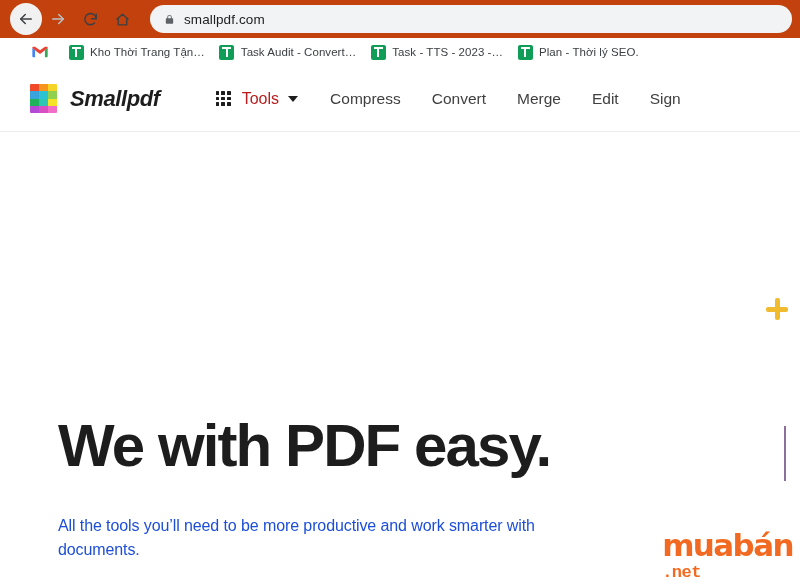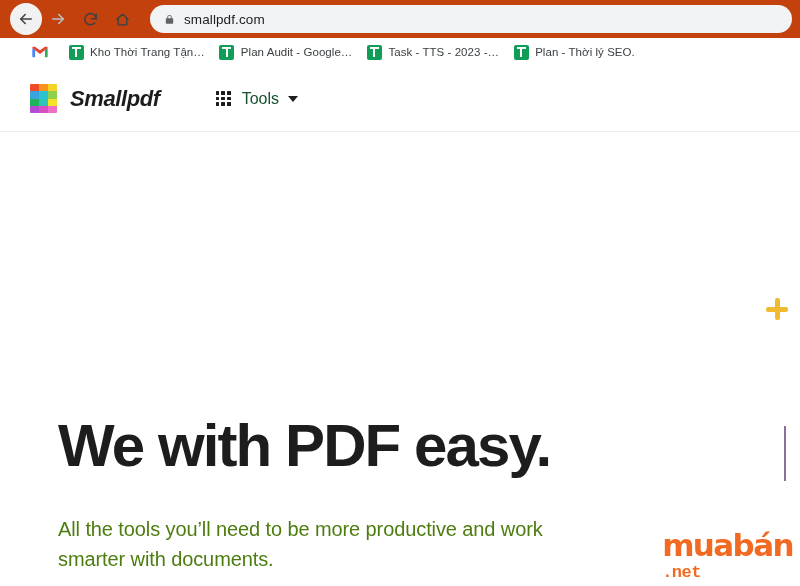--- a/index.html
+++ b/index.html
@@ -184,21 +184,21 @@
     flex: 0 0 auto;
   }
   .dot-grid i {
     display: block;
     background: #1d1d1d;
     border-radius: 0.5px;
   }
   .tools-label {
     margin-left: 11px;
     font-size: 16px;
-    color: #14532d;
+    color: #b91c1c;
   }
   .caret {
     margin-left: 9px;
     width: 0; height: 0;
     border-left: 5px solid transparent;
     border-right: 5px solid transparent;
     border-top: 6px solid #1d1d1d;
   }
 
   .nav-links {
@@ -227,23 +227,23 @@
     font-size: 60px;
     font-weight: 800;
     color: #1d1d1d;
     letter-spacing: -1.9px;
     line-height: 1;
     margin-bottom: 0;
   }
 
   .hero-sub {
     margin-top: 38px;
-    font-size: 20px;
+    font-size: 16px;
     line-height: 1.5;
-    color: #4d7c0f;
+    color: #1d4ed8;
     max-width: 540px;
     letter-spacing: -0.1px;
   }
 
   
   .deco-plus {
     position: absolute;
     right: 12px;
     top: 232px;
     width: 22px;
@@ -374,21 +374,21 @@
       <span class="bookmark-icon">
           <i class="sheets-ic"></i>
         </span>
       <span class="bookmark-label">Kho Thời Trang Tận…</span>
     </div>
 
     <div class="bookmark">
       <span class="bookmark-icon">
           <i class="sheets-ic"></i>
         </span>
-      <span class="bookmark-label">Plan Audit - Google…</span>
+      <span class="bookmark-label">Task Audit - Convert…</span>
     </div>
 
     <div class="bookmark">
       <span class="bookmark-icon">
           <i class="sheets-ic"></i>
         </span>
       <span class="bookmark-label">Task - TTS - 2023 -…</span>
     </div>
 
 
@@ -431,20 +431,27 @@
             <i></i>
             <i></i>
             <i></i>
             <i></i>
             <i></i>
         </span>
         <span class="tools-label">Tools</span>
         <span class="caret"></span>
       </div>
 
+      <div class="nav-links">
+        <span class="nav-link">Compress</span>
+        <span class="nav-link">Convert</span>
+        <span class="nav-link">Merge</span>
+        <span class="nav-link">Edit</span>
+        <span class="nav-link">Sign</span>
+      </div>
     </div>
 
     <div class="hero">
       <h1 class="hero-title">We with PDF easy.</h1>
       <p class="hero-sub">All the tools you’ll need to be more productive and work smarter with documents.</p>
 
     </div>
 
     <div class="deco-plus"></div>
     <div class="deco-line"></div>

